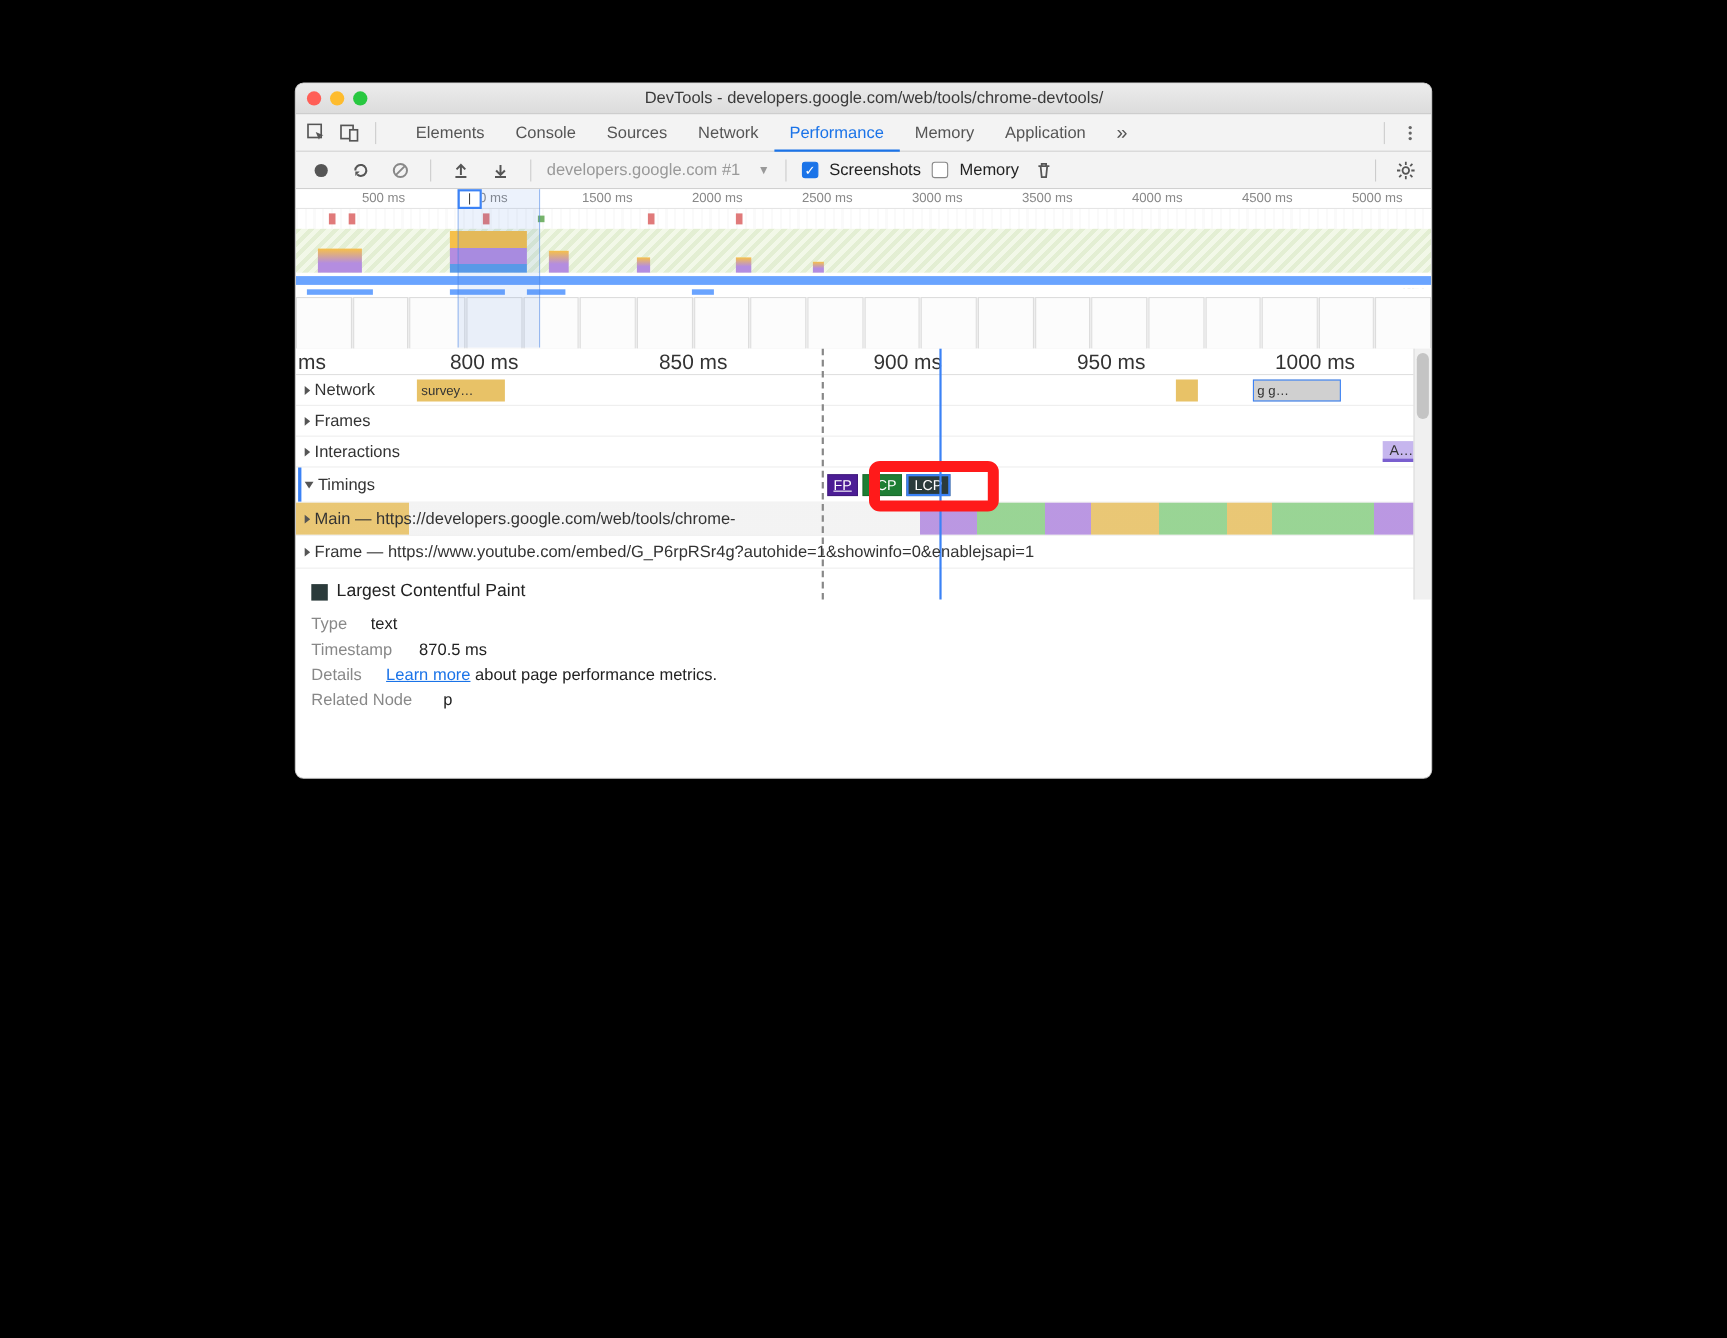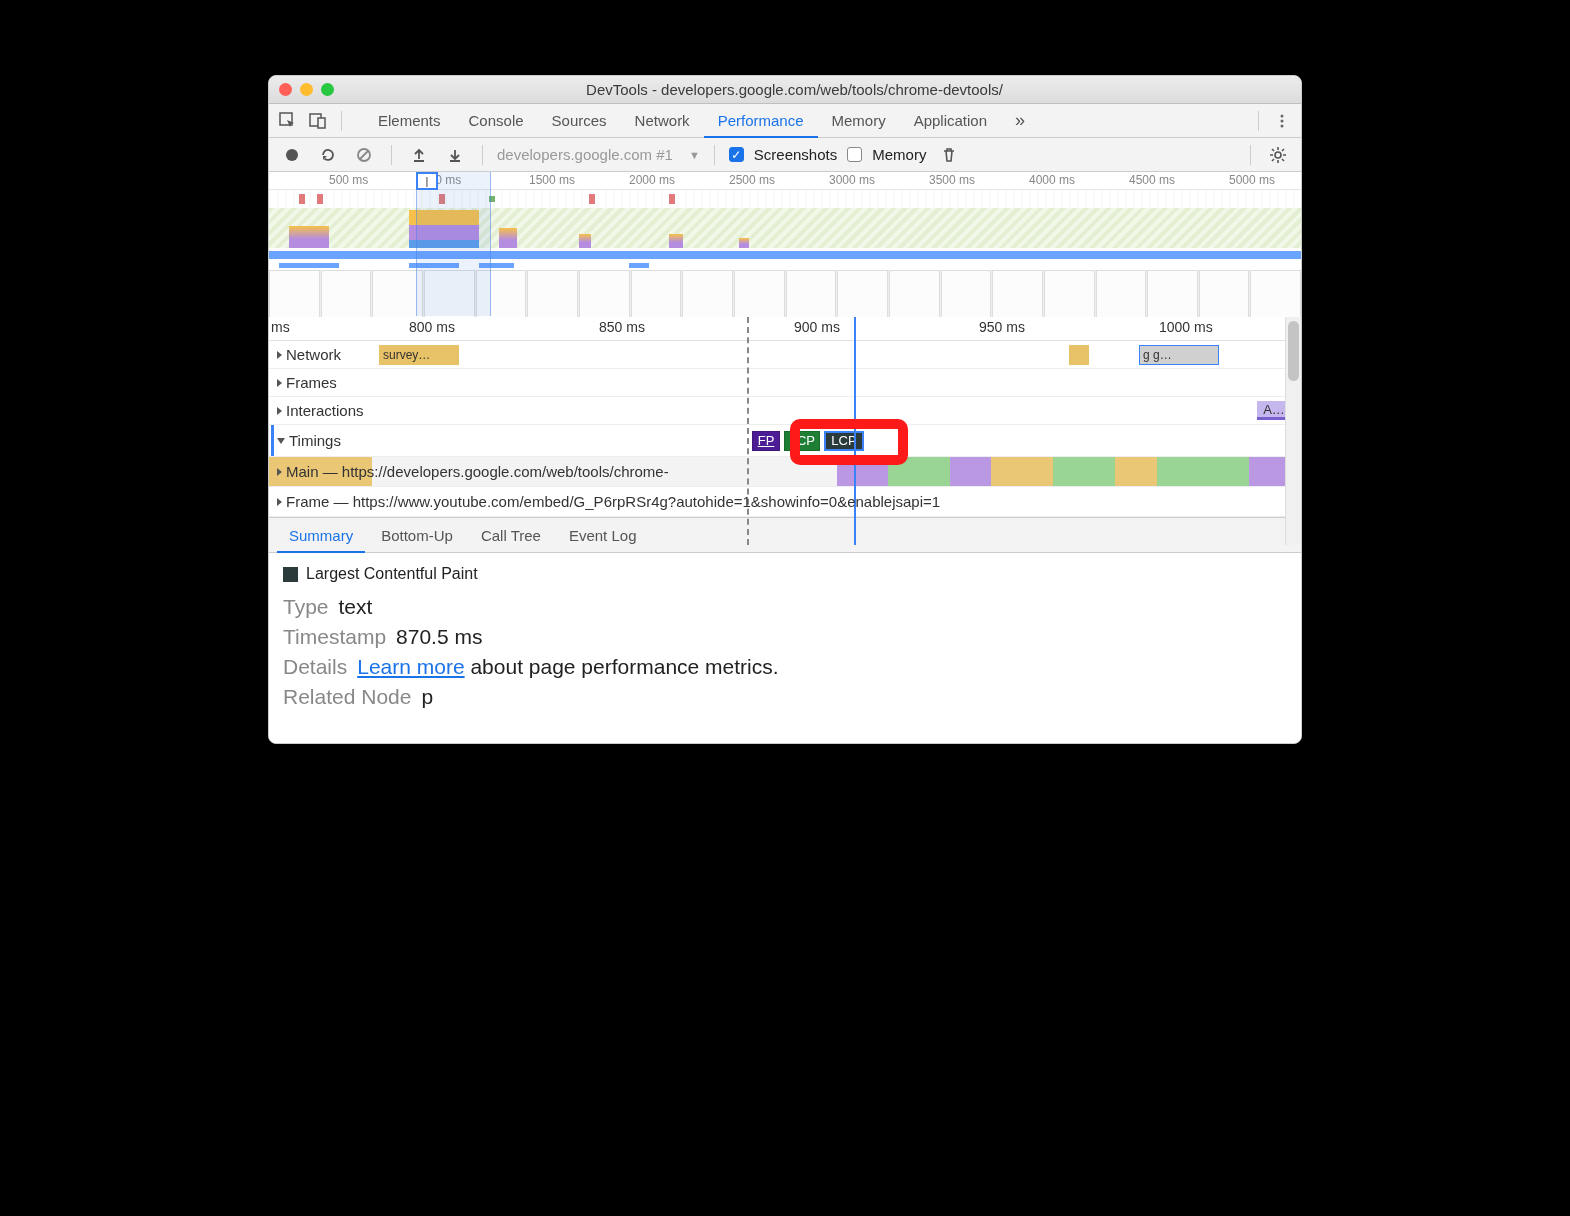--- a/index.html
+++ b/index.html
@@ -85,21 +85,21 @@
   .ov-net { height:14px; background:#fff; position:relative;}
   .ov-net::before{content:"";position:absolute;left:0;right:0;top:3px;height:8px;background:#6aa4ff;}
   .ov-film { height:48px; display:flex; gap:1px; background:#eee; overflow:hidden;}
   .ov-film div{flex:1;background:#fcfcfc;border:1px solid #ddd;font-size:6px;color:#ccc;padding:1px;}
   .ov-selection { position:absolute; top:0; bottom:0; background:rgba(70,130,230,0.10); border-left:1px solid rgba(70,130,230,0.5); border-right:1px solid rgba(70,130,230,0.5);}
   .ov-cpu-spike{position:absolute;bottom:0;width:10px;background:linear-gradient(#f6c04a,#b48de0 60%);}
   .ov-mark{position:absolute;width:6px;height:10px;top:4px;}
 
   
   .detail { position:relative; background:#fff; }
-  .detail-ruler { height:24px; border-bottom:1px solid #e0e0e0; position:relative; font-size:14px; color:#333; background:#fff;}
+  .detail-ruler { height:24px; border-bottom:1px solid #e0e0e0; position:relative; font-size:19px; color:#333; background:#fff;}
   .detail-ruler span{position:absolute;top:2px;}
   .track { height:28px; border-bottom:1px solid #eee; display:flex; align-items:center; position:relative;}
   .track.sub { height:36px; }
   .track-label { position:absolute; left:6px; display:flex; align-items:center; gap:4px; font-size:15px; color:#333; z-index:3; background:rgba(255,255,255,0.0); padding:0 2px;}
   .tri { display:inline-block; width:0;height:0;border-left:5px solid #555;border-top:4px solid transparent;border-bottom:4px solid transparent;}
   .tri.down{border-left:4px solid transparent;border-right:4px solid transparent;border-top:6px solid #555;border-bottom:none;}
   .dash-line{position:absolute;top:0;bottom:0;width:0;border-left:2px dashed #888;z-index:2;}
   .solid-line{position:absolute;top:0;bottom:0;width:0;border-left:2px solid #3b82f6;z-index:2;}
   .chip{position:absolute;height:20px;font-size:13px;color:#fff;padding:0 4px;display:flex;align-items:center;border:1px solid rgba(0,0,0,0.15);}
   .frame-bar{position:absolute;left:160px;right:0;top:4px;bottom:4px;background:#d5efc8;display:flex;align-items:center;justify-content:center;font-size:13px;color:#333;}
@@ -112,21 +112,21 @@
 
   
   .bottom-tabs{height:36px;background:#f3f3f3;border-top:1px solid #ccc;border-bottom:1px solid #ccc;display:flex;align-items:center;padding:0 8px;gap:4px;}
   .btab{padding:0 12px;height:36px;display:flex;align-items:center;color:#555;font-size:15px;cursor:pointer;}
   .btab.active{color:#1a73e8;box-shadow:inset 0 -2px 0 #1a73e8;}
 
   
   .summary{padding:12px 14px;font-size:15px;background:#fff;height:190px;}
   .summary h3{font-size:16px;font-weight:400;color:#222;display:flex;align-items:center;gap:8px;margin-bottom:12px;}
   .swatch{width:15px;height:15px;background:#2b3b3b;display:inline-block;}
-  .kv{display:flex;gap:10px;margin:6px 0;font-size:21px;}
+  .kv{display:flex;gap:10px;margin:6px 0;font-size:15px;}
   .kv .k{color:#888;min-width:88px;}
   .kv .v{color:#222;}
   .kv a{color:#1a73e8;text-decoration:underline;}
 
   svg { display:block; }
 </style>
 </head>
 <body>
 
 <div class="window">
@@ -382,26 +382,20 @@
           <span class="tri"></span>
           <span>Frame — https://www.youtube.com/embed/G_P6rpRSr4g?autohide=1&amp;showinfo=0&amp;enablejsapi=1</span>
         </div>
     </div>
 
     <div class="scrollbar-v" style="top:0;height:228px;">
       <div class="thumb" style="top:4px;height:60px;"></div>
     </div>
   </div>
 
-  <div class="bottom-tabs">
-    <div class="btab active">Summary</div>
-    <div class="btab">Bottom-Up</div>
-    <div class="btab">Call Tree</div>
-    <div class="btab">Event Log</div>
-  </div>
 
   <div class="summary">
     <h3>
       <span class="swatch"></span>
       <span>Largest Contentful Paint</span>
     </h3>
     <div class="kv">
         <span class="k" style="min-width:44px">Type</span>
         <span class="v">text</span>
       </div>

